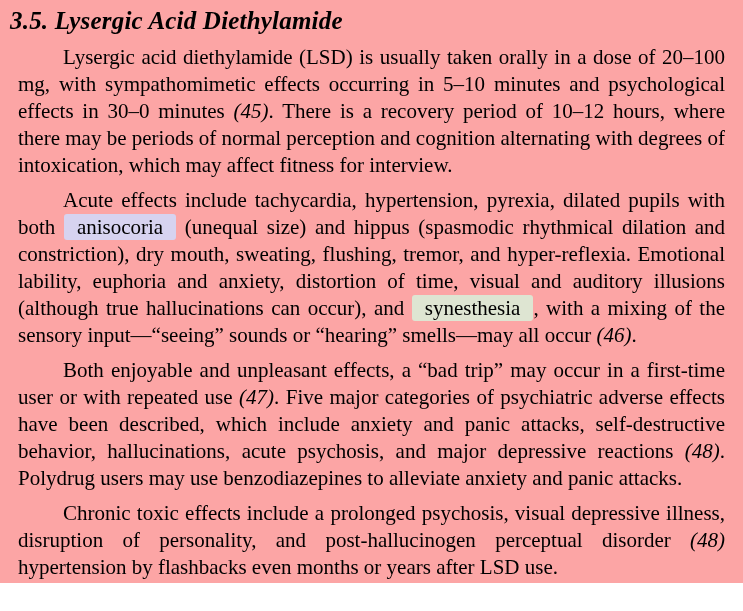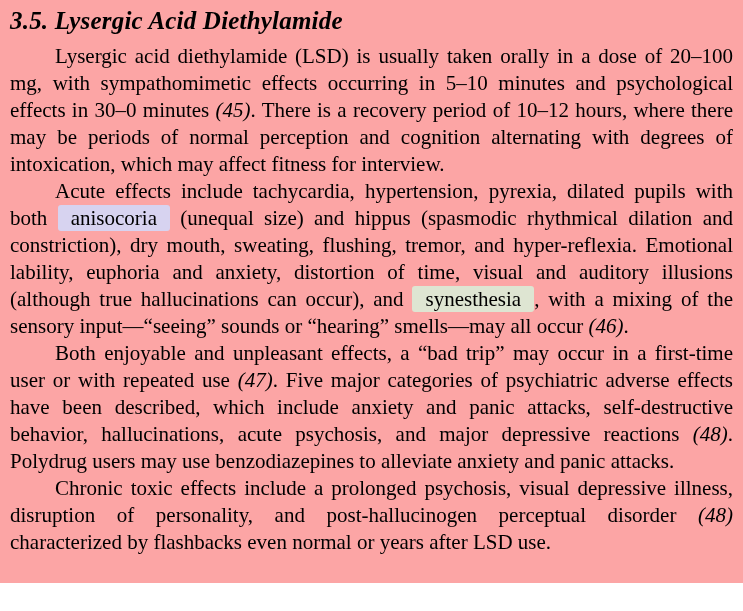--- a/index.html
+++ b/index.html
@@ -18,21 +18,21 @@
     font-size: 25px;
     line-height: 31px;
     font-weight: bold;
     font-style: italic;
     margin: 0 0 7px 0;
     letter-spacing: 0.2px;
   }
   p.body-para {
     font-size: 21px;
     line-height: 27px;
-    margin: 0;
+    margin: 8px;
     text-align: justify;
     text-indent: 45px;
   }
   .ref { font-style: italic; }
   .hl { padding: 1px 13px; border-radius: 3px; }
   .hl-purple { background-color: #d7d3f0; }
   .hl-green  { background-color: #dee5d2; }
 </style>
 </head>
 <body>
@@ -40,15 +40,15 @@
 <div class="page">
 
   <h1 class="section-heading">3.5. Lysergic Acid Diethylamide</h1>
 
   <p class="body-para"><span>Lysergic acid diethylamide (LSD) is usually taken orally in a dose of 20–100 mg, with sympathomimetic effects occurring in 5–10 minutes and psychological effects in 30–0 minutes </span><span class="ref">(45)</span><span>. There is a recovery period of 10–12 hours, where there may be periods of normal perception and cognition alternating with degrees of intoxication, which may affect fitness for interview.</span></p>
 
   <p class="body-para"><span>Acute effects include tachycardia, hypertension, pyrexia, dilated pupils with both </span><span class="hl hl-purple">anisocoria</span><span> (unequal size) and hippus (spasmodic rhythmical dilation and constriction), dry mouth, sweating, flushing, tremor, and hyper-reflexia. Emotional lability, euphoria and anxiety, distortion of time, visual and auditory illusions (although true hallucinations can occur), and </span><span class="hl hl-green">synesthesia</span><span>, with a mixing of the sensory input—“seeing” sounds or “hearing” smells—may all occur </span><span class="ref">(46)</span><span>.</span></p>
 
   <p class="body-para"><span>Both enjoyable and unpleasant effects, a “bad trip” may occur in a first-time user or with repeated use </span><span class="ref">(47)</span><span>. Five major categories of psychiatric adverse effects have been described, which include anxiety and panic attacks, self-destructive behavior, hallucinations, acute psychosis, and major depressive reactions </span><span class="ref">(48)</span><span>. Polydrug users may use benzodiazepines to alleviate anxiety and panic attacks.</span></p>
 
-  <p class="body-para"><span>Chronic toxic effects include a prolonged psychosis, visual depressive illness, disruption of personality, and post-hallucinogen perceptual disorder </span><span class="ref">(48)</span><span> characterized by flashbacks even normal or years after LSD use.</span></p>
+  <p class="body-para"><span>Chronic toxic effects include a prolonged psychosis, visual depressive illness, disruption of personality, and post-hallucinogen perceptual disorder </span><span class="ref">(48)</span><span> hypertension by flashbacks even months or years after LSD use.</span></p>
 
 </div>
 
 </body></html>

